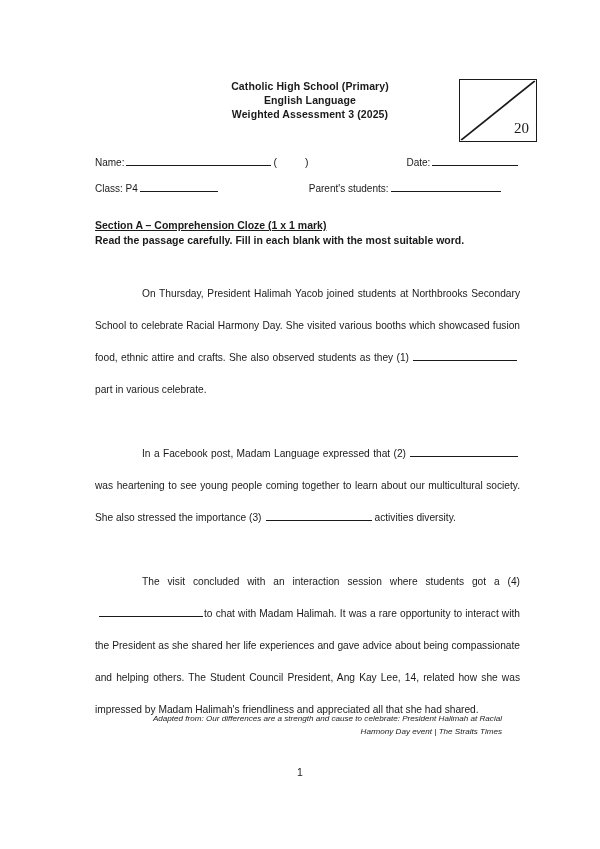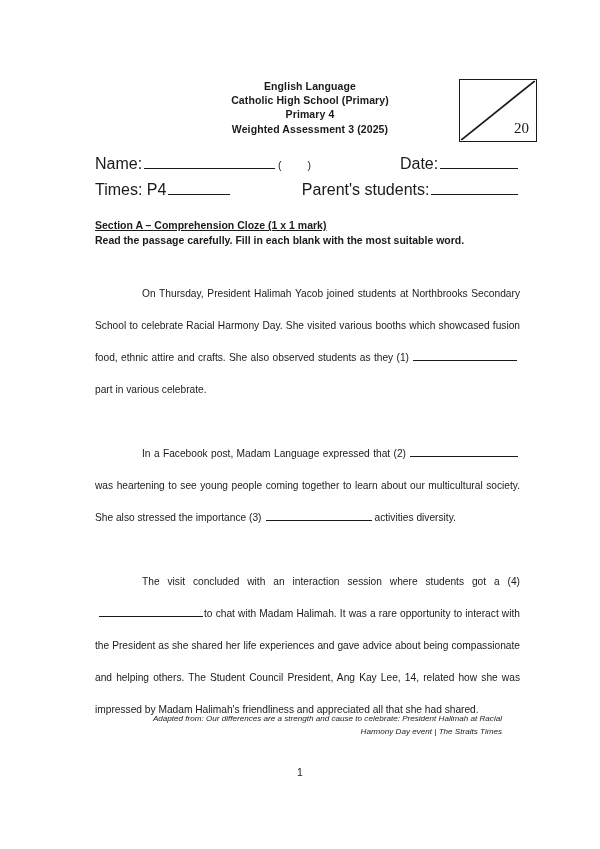--- a/index.html
+++ b/index.html
@@ -72,21 +72,21 @@
     top: 155px;
     width: 425px;
     font-size: 10.5px;
   }
   .prow {
     display: flex;
     align-items: baseline;
     height: 26px;
     white-space: nowrap;
   }
-  .lbl { font-size: 16px; }
+  .lbl { font-size: 10px; }
   .rule {
     display: inline-block;
     border-bottom: 1.1px solid #1a1a1a;
     height: 10px;
     margin: 0 2px;
   }
   .rule-name   { width: 148px; }
   .rule-date   { width: 88px; }
   .rule-class  { width: 78px; }
   .rule-sign   { width: 110px; }
@@ -163,23 +163,22 @@
     font-size: 10.5px;
   }
 </style>
 </head>
 <body>
 
 <div class="page">
 
   <div class="header-block">
     <div class="school-header">
+      <div>Catholic High School (Primary)</div>
       <div>English Language</div>
-      <div>Catholic High School (Primary)</div>
-      <div>Primary 4</div>
       <div>Weighted Assessment 3 (2025)</div>
     </div>
   </div>
 
   <div class="marks-box">
     <svg viewBox="0 0 61 63" preserveAspectRatio="none">
       <line x1="1" y1="62" x2="60" y2="1" stroke="#1a1a1a" stroke-width="1.6"></line>
     </svg>
     <span class="marks-value">20</span>
   </div>
@@ -189,21 +188,21 @@
       <span class="lbl">Name:</span>
       <span class="rule rule-name"></span>
       <span class="paren">(</span>
       <span class="rule" style="width:22px;border-bottom:none;"></span>
       <span class="paren">)</span>
       <span class="spacer-name"></span>
       <span class="lbl">Date:</span>
       <span class="rule rule-date"></span>
     </div>
     <div class="prow">
-      <span class="lbl">Times: P4</span>
+      <span class="lbl">Class: P4</span>
       <span class="rule rule-class"></span>
       <span class="spacer-class"></span>
       <span class="lbl">Parent's students:</span>
       <span class="rule rule-sign"></span>
     </div>
   </div>
 
   <div class="section-head">
     <span class="section-title">Section A – Comprehension Cloze (1 x 1 mark)</span>
     <span class="section-instr">Read the passage carefully. Fill in each blank with the most suitable word.</span>

